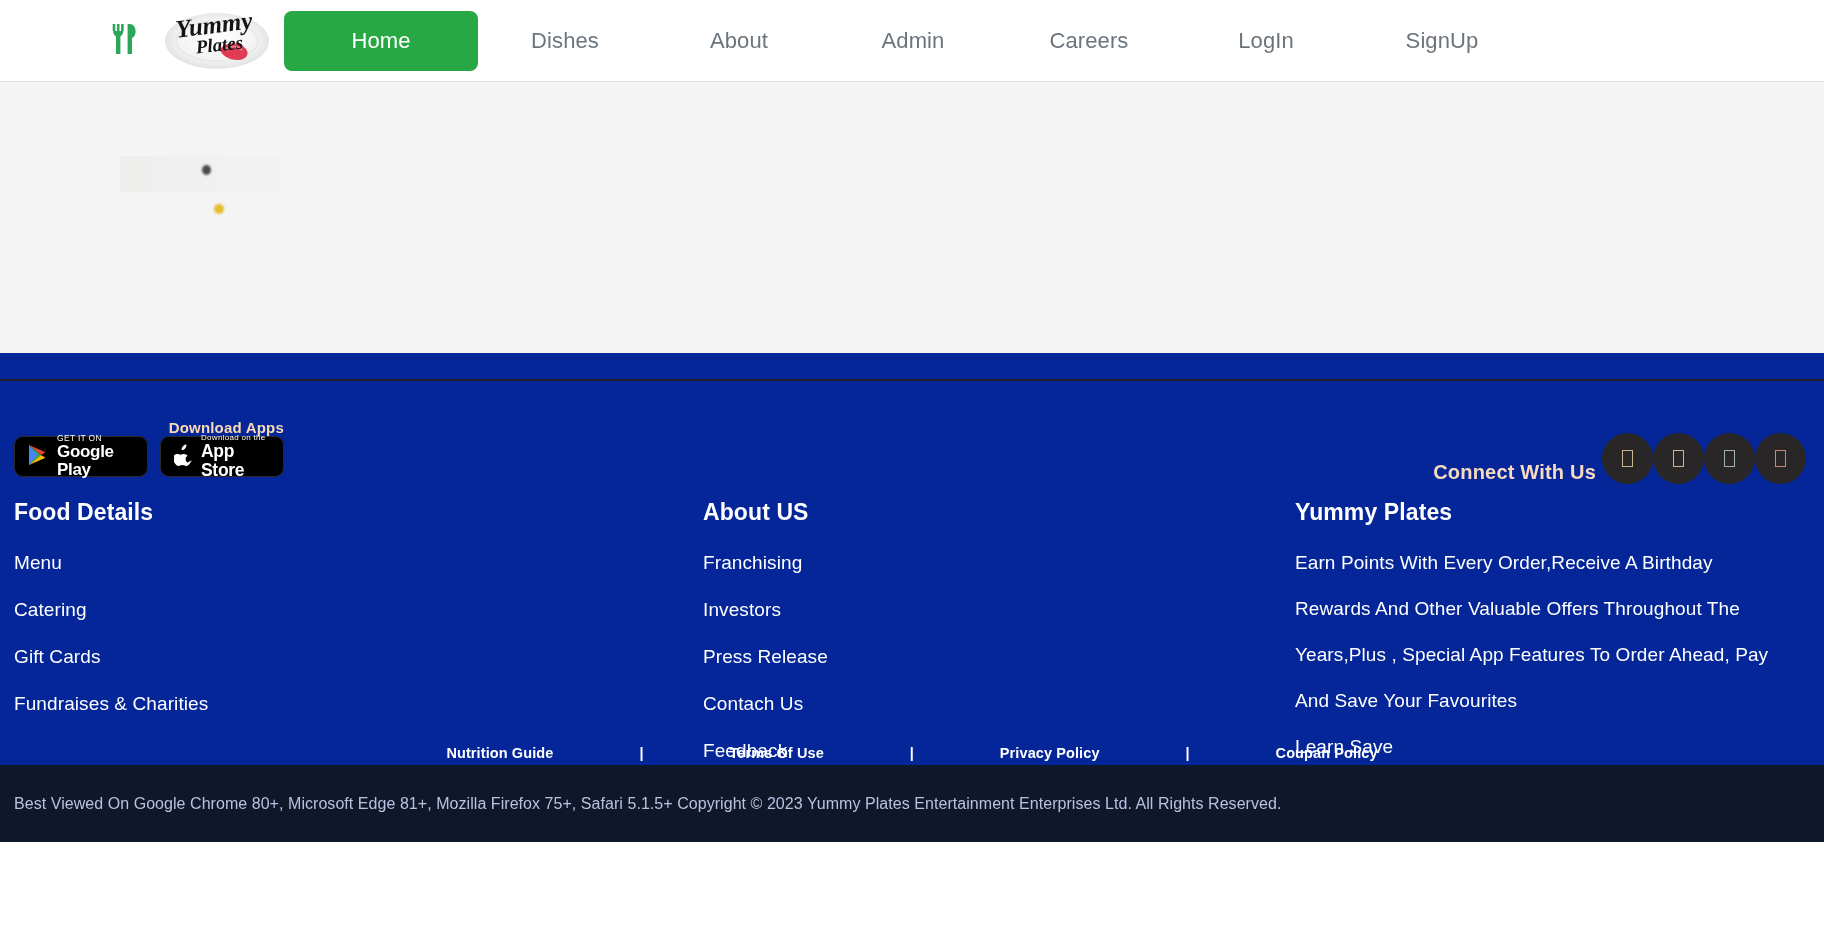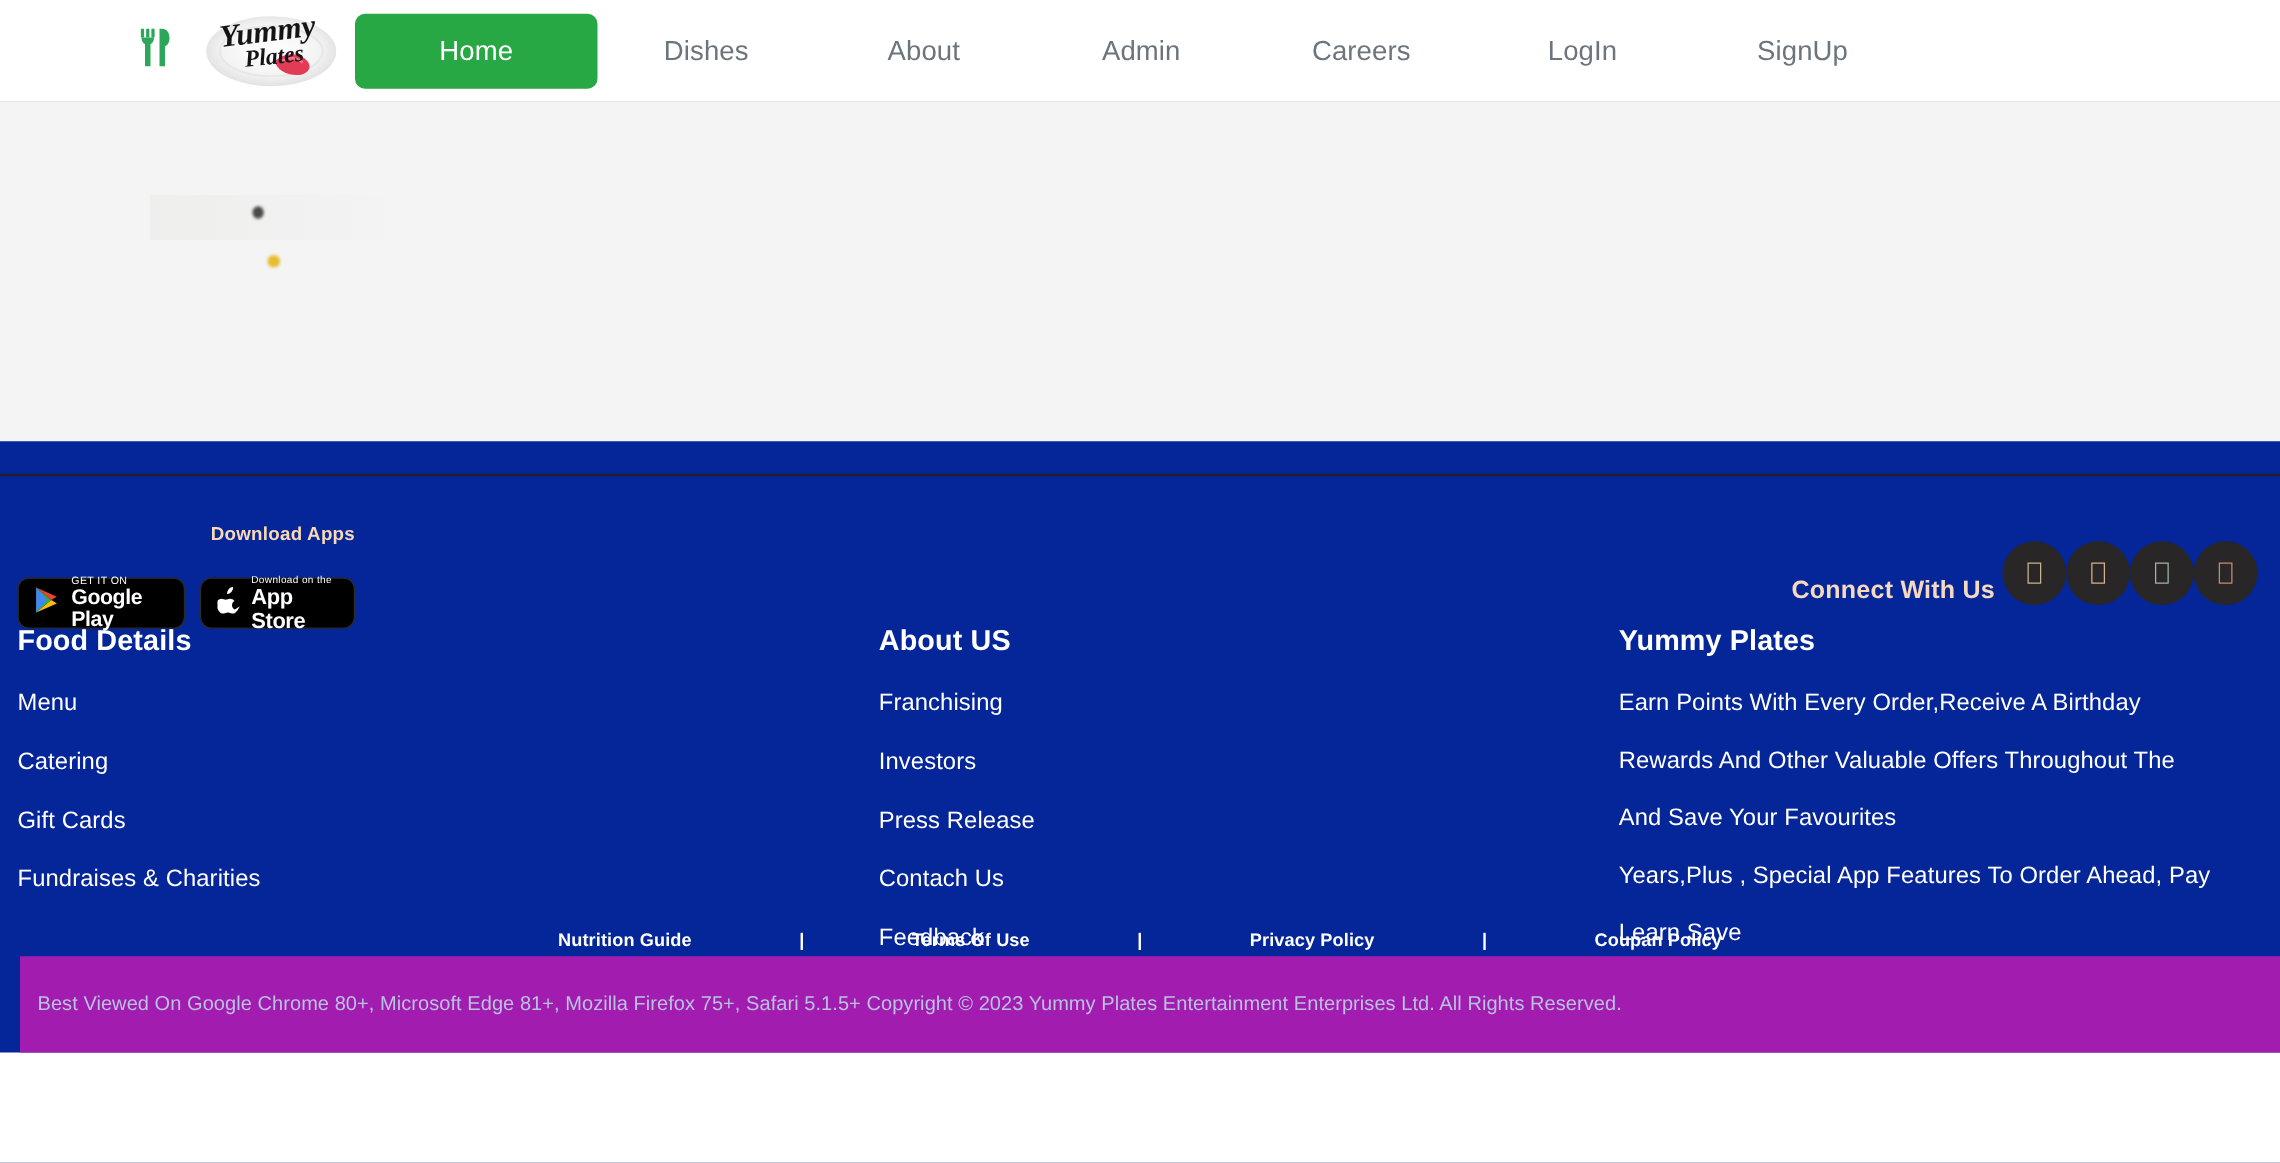--- a/index.html
+++ b/index.html
@@ -111,21 +111,21 @@
   }
 
   .apps-area { position: absolute; left: 14px; top: 66px; }
   .apps-title {
     font-size: 15px;
     font-weight: bold;
     color: #fbd9b2;
     letter-spacing: .2px;
     text-align: right;
   }
-  .badges { display: flex; gap: 12px; margin-top: 26px; }
+  .badges { display: flex; gap: 12px; margin-top: 0; }
   .badge {
     background: #000000;
     border-radius: 9px;
     display: flex;
     align-items: center;
     gap: 9px;
     padding: 7px 13px;
     cursor: pointer;
     border: 1px solid #2a2a2a;
   }
@@ -226,23 +226,23 @@
   .policy-sep {
     font-size: 14.5px;
     color: #ffffff;
     width: 176px;
     text-align: center;
     font-weight: bold;
   }
 
   .copyright-bar {
     position: absolute;
-    left: 16px; right: 0; bottom: 0;
+    left: 0; right: 0; bottom: 0;
     height: 77px;
-    background: #a21caf;
+    background: #0f172a;
     display: flex;
     align-items: center;
   }
   .copyright-text {
     font-size: 16px;
     color: #b9c1e0;
     padding-left: 14px;
     letter-spacing: .05px;
   }
 </style>
@@ -362,22 +362,22 @@
       <a class="col-link">Investors</a>
       <a class="col-link">Press Release</a>
       <a class="col-link">Contach Us</a>
       <a class="col-link">Feedback</a>
     </div>
 
     <div class="col col-3">
       <div class="col-head">Yummy Plates</div>
       <a class="col-link">Earn Points With Every Order,Receive A Birthday</a>
       <a class="col-link">Rewards And Other Valuable Offers Throughout The</a>
+      <a class="col-link">Years,Plus , Special App Features To Order Ahead, Pay</a>
       <a class="col-link">And Save Your Favourites</a>
-      <a class="col-link">Years,Plus , Special App Features To Order Ahead, Pay</a>
       <a class="col-link">Learn Save</a>
     </div>
   </div>
 
   <div class="policy-row">
     <a class="policy-link">Nutrition Guide</a>
     <span class="policy-sep">|</span>
     <a class="policy-link">Terms Of Use</a>
     <span class="policy-sep">|</span>
     <a class="policy-link">Privacy Policy</a>

